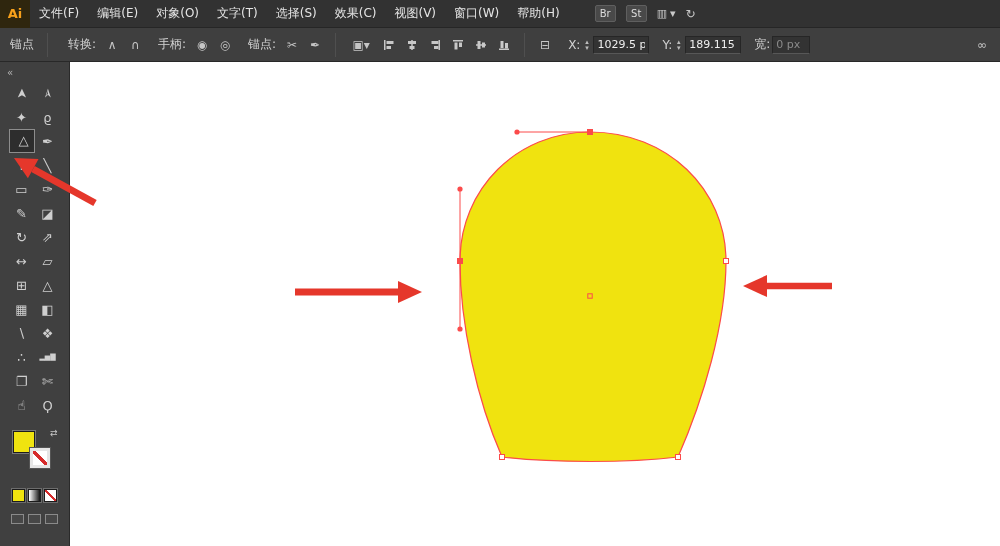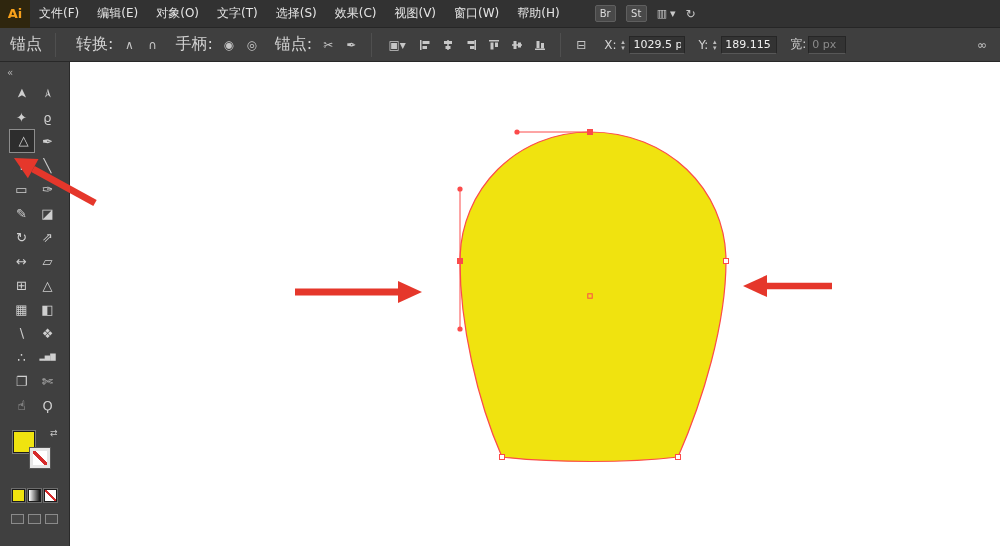--- a/index.html
+++ b/index.html
@@ -9,21 +9,21 @@
   
   .menubar{height:28px;display:flex;align-items:center;background:#323232;border-bottom:1px solid #262626}
   .ai-logo{width:30px;height:28px;display:flex;align-items:center;justify-content:center;background:#2f260e;color:#f7a01b;font-weight:bold;font-size:13px}
   .menu-item{padding:0 9px;line-height:27px;color:#e5e5e5;cursor:default}
   .mb-right{display:flex;align-items:center;gap:10px;color:#c9c9c9;margin-left:26px}
   .badge{min-width:21px;height:17px;padding:0 3px;background:#494949;border:1px solid #5f5f5f;border-radius:2px;font-size:10px;display:flex;align-items:center;justify-content:center;color:#ddd}
   .ws{display:flex;align-items:center;gap:3px;font-size:11px}
 
   
   .controlbar{height:34px;background:#3f3f3f;border-bottom:1px solid #282828;display:flex;align-items:center;padding:0 8px;gap:3px;color:#d2d2d2}
-  .cb-label{margin:0 3px 0 10px;white-space:nowrap;font-size:16px}
+  .cb-label{margin:0 3px 0 10px;white-space:nowrap;font-size:12px}
   .cb-label.first{margin-left:2px}
   .cb-icon{width:20px;height:20px;display:flex;align-items:center;justify-content:center;color:#c6c6c6;border-radius:2px;font-size:12px;cursor:default}
   .sep{width:1px;height:24px;background:#2c2c2c;border-right:1px solid #4f4f4f;margin:0 7px}
   .fieldgrp{display:flex;align-items:center;gap:2px;margin-left:10px}
   .stepper{display:flex;flex-direction:column;line-height:6px;font-size:7px;color:#bdbdbd;width:9px;align-items:center;cursor:default}
   .cb-input{width:56px;height:18px;background:#333;border:1px solid #262626;border-bottom-color:#575757;color:#efefef;font-size:11px;padding:0 3px;font-family:"DejaVu Sans",sans-serif;overflow:hidden}
   .cb-input.dim{color:#8b8b8b;width:38px}
   .spacer{flex:1}
   .alsvg{display:block;fill:#c8c8c8}
 

